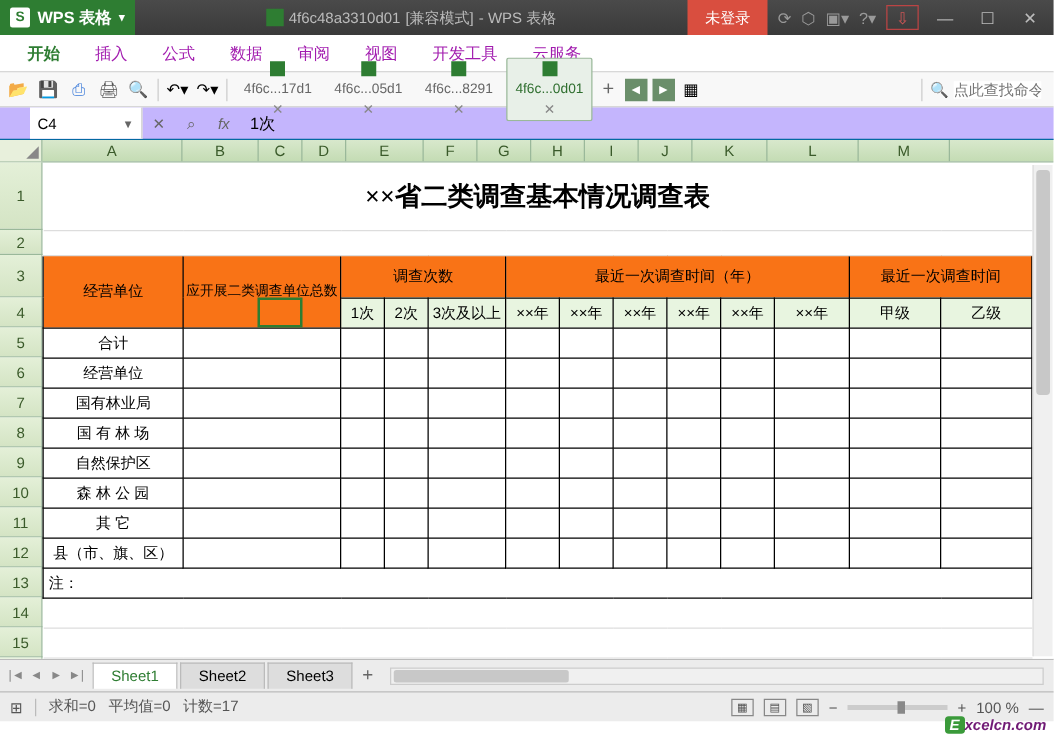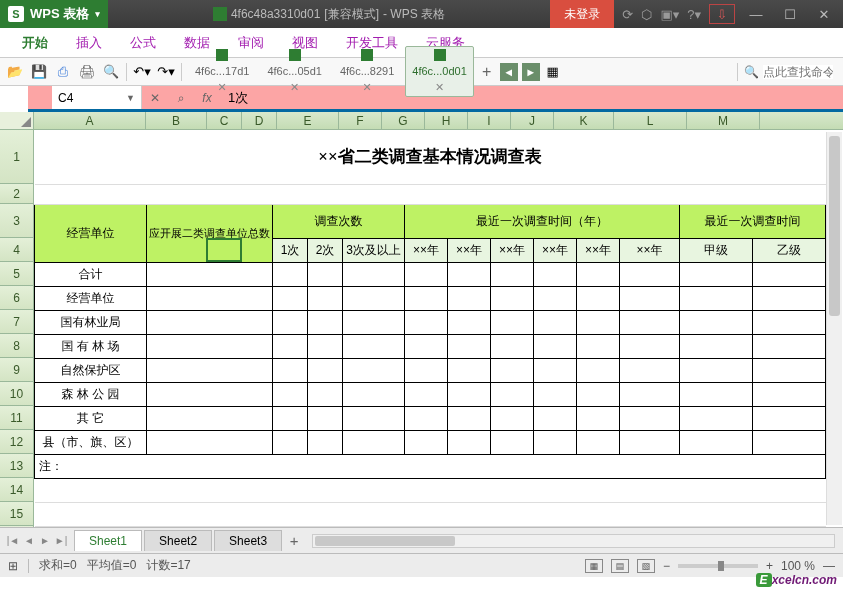--- a/index.html
+++ b/index.html
@@ -31,21 +31,21 @@
 .doc-tab { display: flex; align-items: center; gap: 4px; padding: 2px 6px; border: 1px solid transparent; border-radius: 2px; cursor: pointer; color: #666; font-size: 11px; white-space:nowrap;flex-direction:column;}
 .doc-tab.active { background: #e8f0e8; border-color: #9ab89a; color: #2e6e2e; }
 .doc-tab .dico { width: 12px; height: 12px; background: #2e7d32; }
 .doc-tab .close { color: #888; font-size: 11px; }
 .add-tab { width: 18px; font-size: 16px; color: #666; cursor: pointer; text-align:center;}
 .nav-arrow { width:18px; height:18px; background:#6a8e6a; color:#fff; display:flex; align-items:center; justify-content:center; font-size:11px; cursor:pointer;}
 .find-area { display:flex; align-items:center; gap:4px; color:#888; font-size:12px; padding-right:4px;}
 .find-area input { border:none; width:70px; font-size:12px; color:#888;}
 
 
-.formulabar { height: 26px; display: flex; align-items: center; border-bottom: 3px solid #0369a1; background: #fca5a5; margin-left: 28px; }
+.formulabar { height: 26px; display: flex; align-items: center; border-bottom: 1px solid #0369a1; background: #c4b5fd; }
 .namebox { width: 90px; height: 100%; border-right: 1px solid #ccc; display: flex; align-items: center; justify-content: space-between; padding: 0 6px; background: #fff; margin-left:24px;}
 .namebox .dd { font-size: 9px; color: #666; }
 .fbar-ico { width: 26px; display: flex; justify-content: center; color: #666; cursor: pointer; }
 .formula-input { flex:1; padding-left:8px; font-size:13px; }
 
 
 .grid-wrap { position: relative; height: 415px; overflow: hidden; background:#fff;}
 .col-headers { display: flex; height: 18px; background: linear-gradient(#d8e8cc,#c4dcb4); border-bottom: 1px solid #9ab89a; }
 .corner { width: 34px; border-right: 1px solid #9ab89a; background: #e8f0dc; display:flex;}
 .corner .tri { width:0;height:0; border-left:10px solid transparent; border-bottom:10px solid #888; margin:auto 2px 2px auto;}
@@ -53,23 +53,23 @@
 .rows { display: flex; }
 .rowh-col { width: 34px; }
 .rowh { height: 24px; border-bottom: 1px solid #9ab89a; border-right:1px solid #9ab89a; background: linear-gradient(#e4f0d8,#d4e4c4); text-align: center; font-size: 12px; color: #3a5a2a; line-height: 24px; cursor:pointer;}
 .rowh.r1 { height: 54px; line-height:54px;}
 .rowh.r2 { height: 20px; line-height:20px;}
 .rowh.r3 { height: 34px; line-height:34px;}
 .rowh.r4 { height: 24px; line-height:24px;}
 .cells { position: relative; flex:1;}
 .tbl { border-collapse: collapse; position:absolute; top:0; left:0;}
 .tbl td { border: 1px solid #000; height: 24px; font-size: 12px; text-align: center; padding:0 2px; white-space:nowrap;}
-.title-row td { border: none; border-bottom:1px solid #ddd; height: 54px; font-size: 17px; font-weight: bold; text-align: center; font-family: SimSun, serif;}
+.title-row td { border: none; border-bottom:1px solid #ddd; height: 54px; font-size: 21px; font-weight: bold; text-align: center; font-family: SimSun, serif;}
 .blank-row td { border:none; border-bottom:1px solid #ddd; height:20px;}
-.hdr-row td { background: #bef264; height: 34px; vertical-align: middle; }
+.hdr-row td { background: #f97316; height: 34px; vertical-align: middle; }
 .sub-row td { background: #e8f5e0; }
 .left-lbl { text-align: left; padding-left: 4px;}
 .indent { text-align:left; padding-left: 22px;}
 .note-row td { border:1px solid #000; text-align:left; padding-left:4px; font-family: SimSun;}
 .selection-box { position:absolute; border:2px solid #2e7d32; pointer-events:none;}
 
 .cA{width:112px;} .cB{width:61px;} .cC{width:35px;} .cD{width:35px;} .cE{width:62px;}
 .cF{width:43px;} .cG{width:43px;} .cH{width:43px;} .cI{width:43px;} .cJ{width:43px;} .cK{width:60px;}
 .cL{width:73px;} .cM{width:73px;}
 .scroll-v { position:absolute; right:1px; top:20px; bottom:2px; width:16px; background:#f0f0f0; border-left:1px solid #ddd;}

